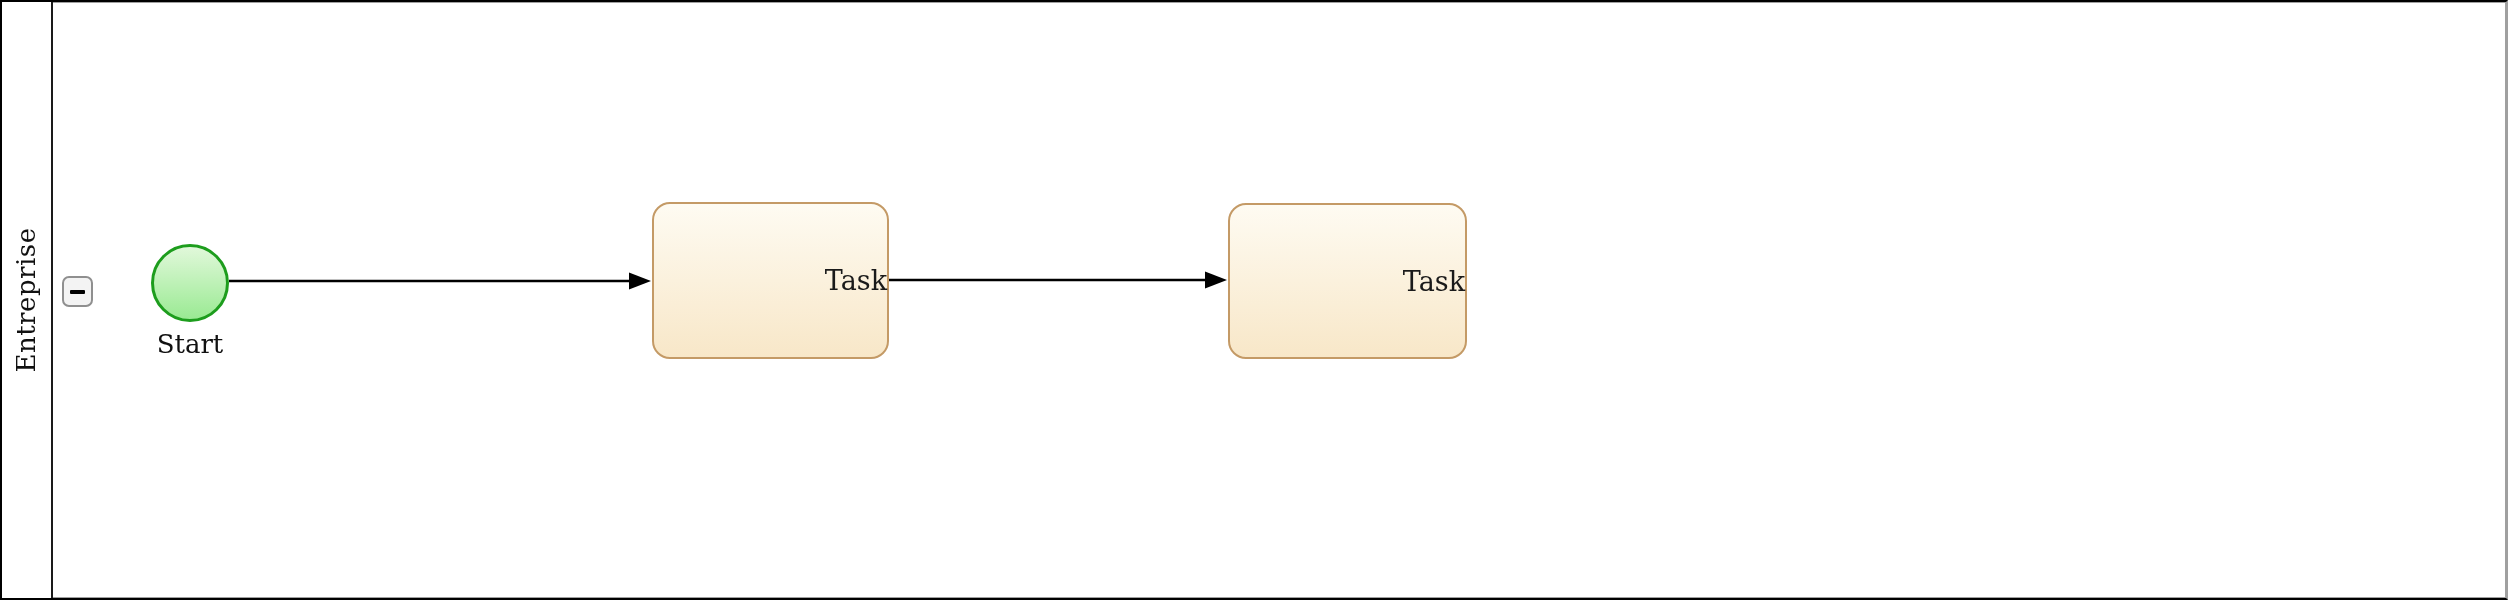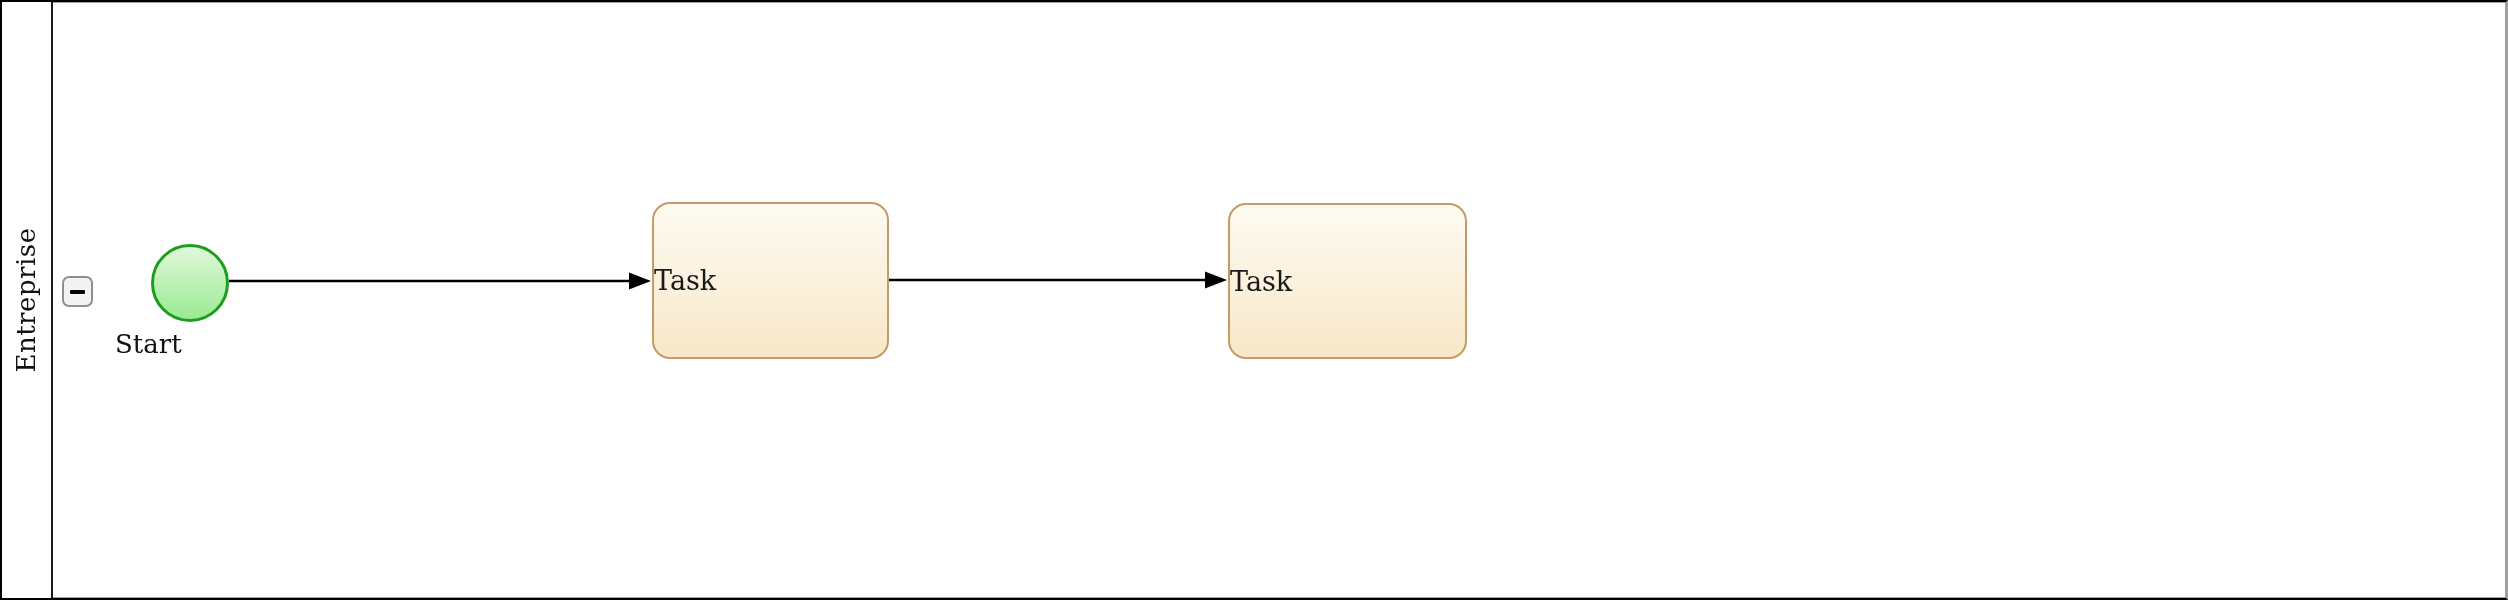--- a/index.html
+++ b/index.html
@@ -98,34 +98,35 @@
     border: 3px solid var(--start-stroke, #1d9d1d);
     border-radius: 50%;
     background: linear-gradient(to bottom, var(--start-fill-top, #e1f8da), var(--start-fill-bottom, #9aea93));
     z-index: 2;
   }
   .start-caption {
     position: absolute;
     left: 115px;
     top: 329px;
     width: 150px;
+    text-align: center;
     font-size: 26px;
     color: #111111;
     z-index: 2;
   }
   
   .task {
     position: absolute;
     box-sizing: border-box;
     border: 2px solid var(--task-stroke, #c49a66);
     border-radius: 18px;
     background: linear-gradient(to bottom, var(--task-fill-top, #fefbf2), var(--task-fill-bottom, #f8e7c8));
     display: flex;
     align-items: center;
-    justify-content: flex-start;
+    justify-content: flex-end;
     font-size: 27px;
     color: #1a1a1a;
     z-index: 2;
   }
   .task-1 { left: 652px; top: 202px; width: 237px; height: 157px; }
   .task-2 { left: 1228px; top: 203px; width: 239px; height: 156px; }
   
   .edges-svg {
     position: absolute;
     inset: 0;

